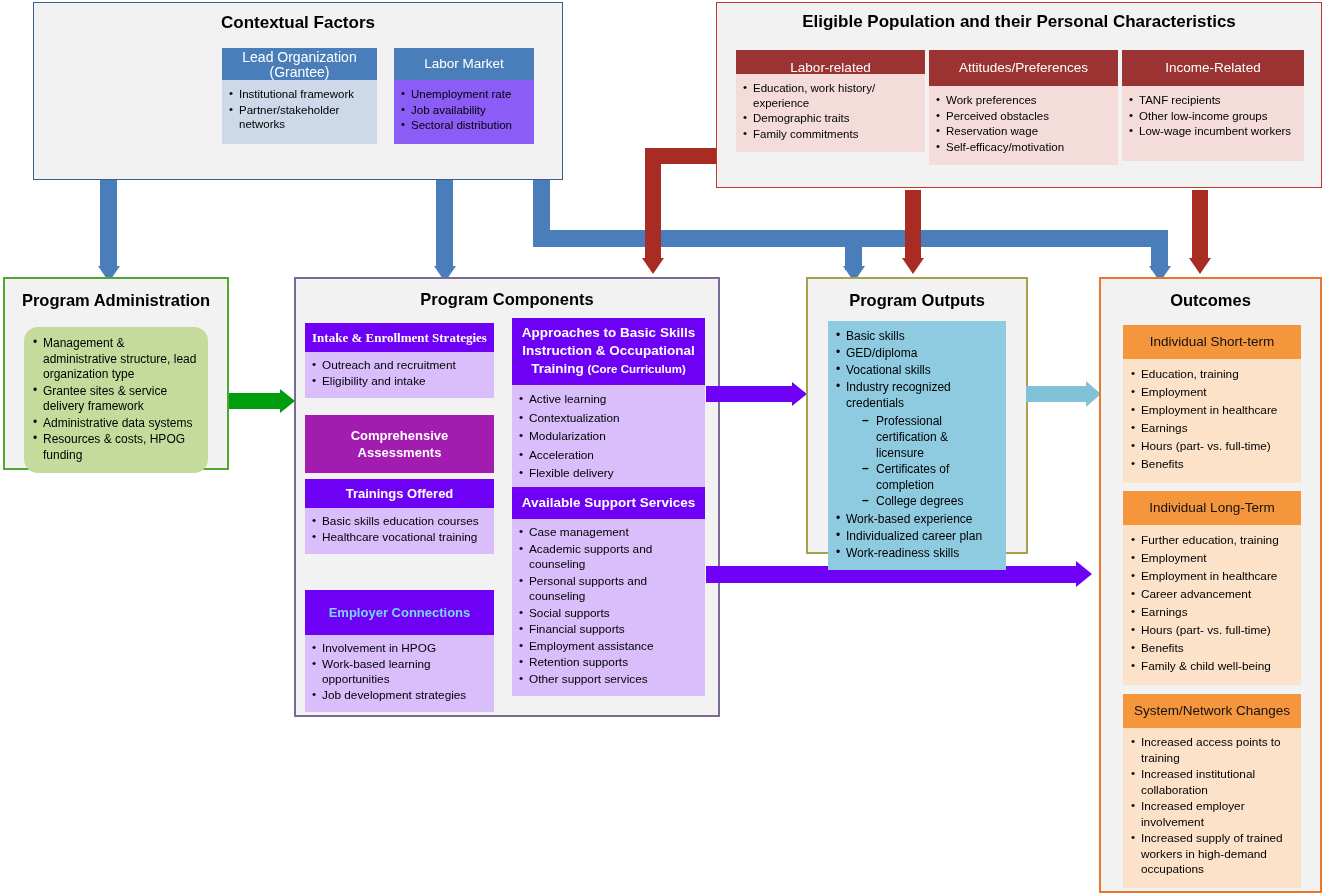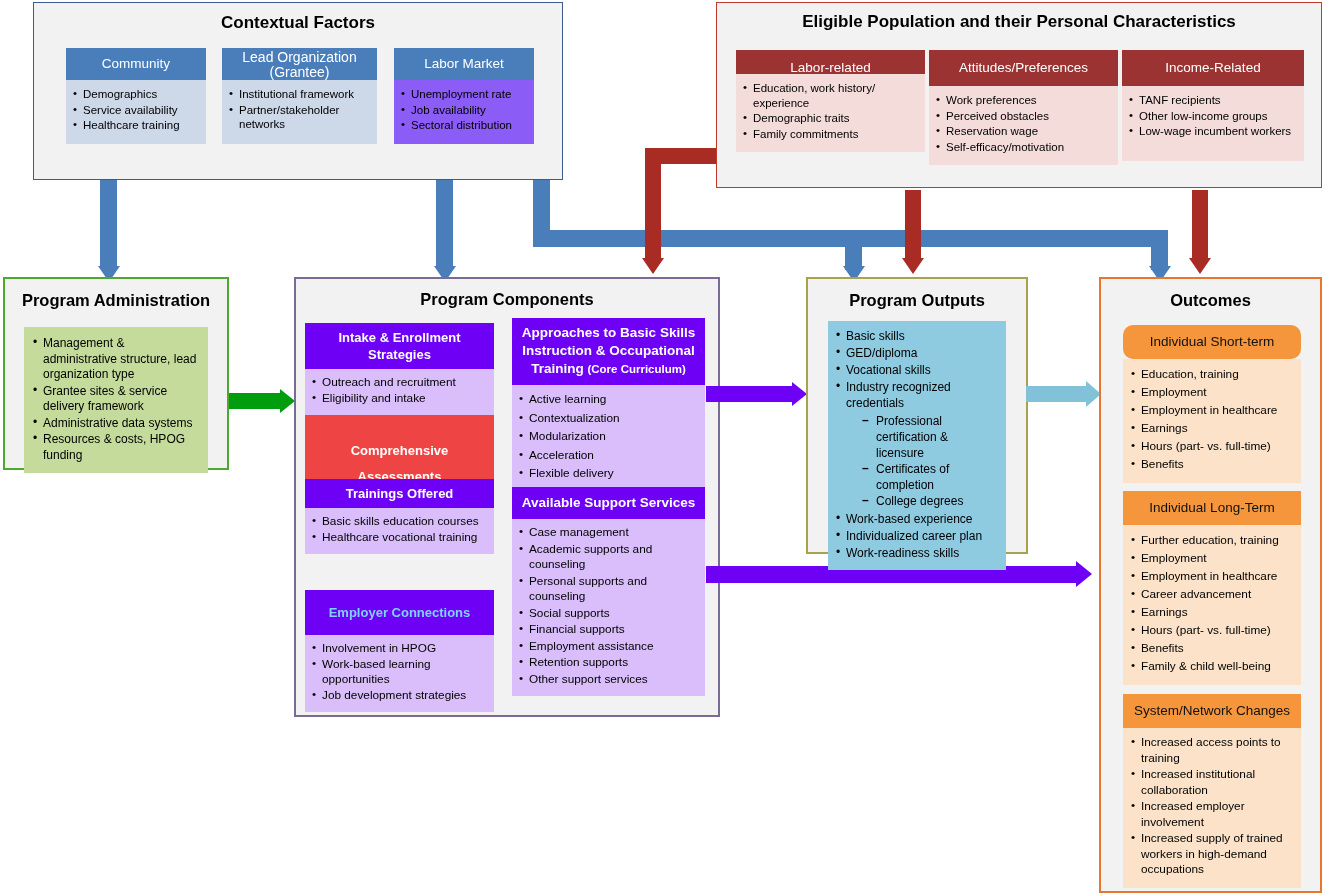--- a/index.html
+++ b/index.html
@@ -51,30 +51,20 @@
 
   <div class="bar" style="left:905px;top:190px;width:16px;height:72px;background:#A82B24;"></div>
   <div class="tip-down" style="left:902px;top:258px;border-top:16px solid #A82B24;"></div>
 
   <div class="bar" style="left:1192px;top:190px;width:16px;height:72px;background:#A82B24;"></div>
   <div class="tip-down" style="left:1189px;top:258px;border-top:16px solid #A82B24;"></div>
 
   <div class="panel" style="left:33px;top:2px;width:530px;height:178px;border:1.5px solid #3D5C8C;">
     <div class="panel-title" style="font-size:17px;padding-top:10px;">Contextual Factors</div>
 
-    <div class="sub" style="left:32px;top:45px;width:140px;">
-      <div class="sub-head" style="background:#4A7EBB;color:#fff;font-size:13.5px;padding:7px 4px;height:32px;line-height:18px;">Community</div>
-      <div class="sub-body" style="background:#CDD8E8;padding:7px 6px 10px 6px;font-size:11.5px;line-height:14.5px;min-height:64px;">
-        <ul class="bul">
-          <li>Demographics</li>
-          <li>Service availability</li>
-          <li>Healthcare training</li>
-        </ul>
-      </div>
-    </div>
 
     <div class="sub" style="left:188px;top:45px;width:155px;">
       <div class="sub-head" style="background:#4A7EBB;color:#fff;font-size:14px;padding:2px 4px;height:32px;line-height:15px;">Lead Organization (Grantee)</div>
       <div class="sub-body" style="background:#CDD8E8;padding:7px 6px 10px 6px;font-size:11.5px;line-height:14.5px;min-height:64px;">
         <ul class="bul">
           <li>Institutional framework</li>
           <li>Partner/stakeholder networks</li>
         </ul>
       </div>
     </div>
@@ -124,48 +114,48 @@
           <li>TANF recipients</li>
           <li>Other low-income groups</li>
           <li>Low-wage incumbent workers</li>
         </ul>
       </div>
     </div>
   </div>
 
   <div class="panel" style="left:3px;top:277px;width:226px;height:193px;border:2px solid #4EA72E;">
     <div class="panel-title" style="font-size:16.5px;padding-top:12px;">Program Administration</div>
-    <div style="position:absolute;left:19px;top:48px;right:19px;background:#C5DB9B;padding:9px 8px 9px 8px;font-size:12px;line-height:15.5px;">
+    <div style="position:absolute;left:19px;top:48px;right:19px;background:#C5DB9B;padding:9px 8px 9px 8px;font-size:12px;line-height:15.5px;border-radius:14px;">
       <ul class="bul">
         <li>Management &amp; administrative structure, lead organization type</li>
         <li>Grantee sites &amp; service delivery framework</li>
         <li>Administrative data systems</li>
         <li>Resources &amp; costs, HPOG funding</li>
       </ul>
     </div>
   </div>
 
   <div class="bar" style="left:229px;top:393px;width:51px;height:16px;background:#009E0F;"></div>
   <div class="tip-right" style="left:280px;top:389px;border-left:15px solid #009E0F;"></div>
 
   <div class="panel" style="left:294px;top:277px;width:426px;height:440px;border:2px solid #7B6A96;">
     <div class="panel-title" style="font-size:16.5px;padding-top:11px;">Program Components</div>
 
     <div class="sub" style="left:9px;top:44px;width:189px;">
-      <div class="sub-head" style="background:#6E00F5;color:#fff;font-weight:bold;font-size:13px;padding:6px 6px;line-height:17px;">Intake &amp; Enrollment Strategies</div>
+      <div class="sub-head" style="background:#6E00F5;color:#fff;font-weight:bold;font-size:13px;padding:6px 6px;line-height:17px;font-family:Liberation Serif, serif;">Intake &amp; Enrollment Strategies</div>
       <div class="sub-body" style="background:#D9BEFB;padding:6px 6px 8px 6px;font-size:11.8px;line-height:15px;">
         <ul class="bul">
           <li>Outreach and recruitment</li>
           <li>Eligibility and intake</li>
         </ul>
       </div>
     </div>
 
     <div class="sub" style="left:9px;top:136px;width:189px;">
-      <div class="sub-head" style="background:#ef4444;color:#fff;font-weight:bold;font-size:13px;padding:23px 6px;line-height:26px;">Comprehensive Assessments</div>
+      <div class="sub-head" style="background:#a21caf;color:#fff;font-weight:bold;font-size:13px;padding:12px 6px;line-height:17px;">Comprehensive Assessments</div>
     </div>
 
     <div class="sub" style="left:9px;top:200px;width:189px;">
       <div class="sub-head" style="background:#6E00F5;color:#fff;font-weight:bold;font-size:13px;padding:6px 6px;line-height:17px;">Trainings Offered</div>
       <div class="sub-body" style="background:#D9BEFB;padding:6px 6px 8px 6px;font-size:11.8px;line-height:15px;">
         <ul class="bul">
           <li>Basic skills education courses</li>
           <li>Healthcare vocational training</li>
         </ul>
       </div>
@@ -242,21 +232,21 @@
     </div>
   </div>
 
   <div class="bar" style="left:1026px;top:386px;width:60px;height:16px;background:#82C2D8;"></div>
   <div class="tip-right" style="left:1086px;top:381px;border-left:15px solid #82C2D8;border-top:13px solid transparent;border-bottom:13px solid transparent;"></div>
 
   <div class="panel" style="left:1099px;top:277px;width:223px;height:616px;border:2px solid #E8762C;">
     <div class="panel-title" style="font-size:16.5px;padding-top:12px;">Outcomes</div>
 
     <div class="sub" style="left:22px;top:46px;width:178px;">
-      <div class="sub-head" style="background:#F5963C;color:#111;font-size:13.5px;padding:8px 5px;line-height:18px;border-radius:10px;">Individual Short-term</div>
+      <div class="sub-head" style="background:#F5963C;color:#111;font-size:13.5px;padding:8px 5px;line-height:18px;">Individual Short-term</div>
       <div class="sub-body" style="background:#FCE2C8;padding:7px 7px 9px 7px;font-size:11.8px;line-height:17px;">
         <ul class="bul">
           <li>Education, training</li>
           <li>Employment</li>
           <li>Employment in healthcare</li>
           <li>Earnings</li>
           <li>Hours (part- vs. full-time)</li>
           <li>Benefits</li>
         </ul>
       </div>

